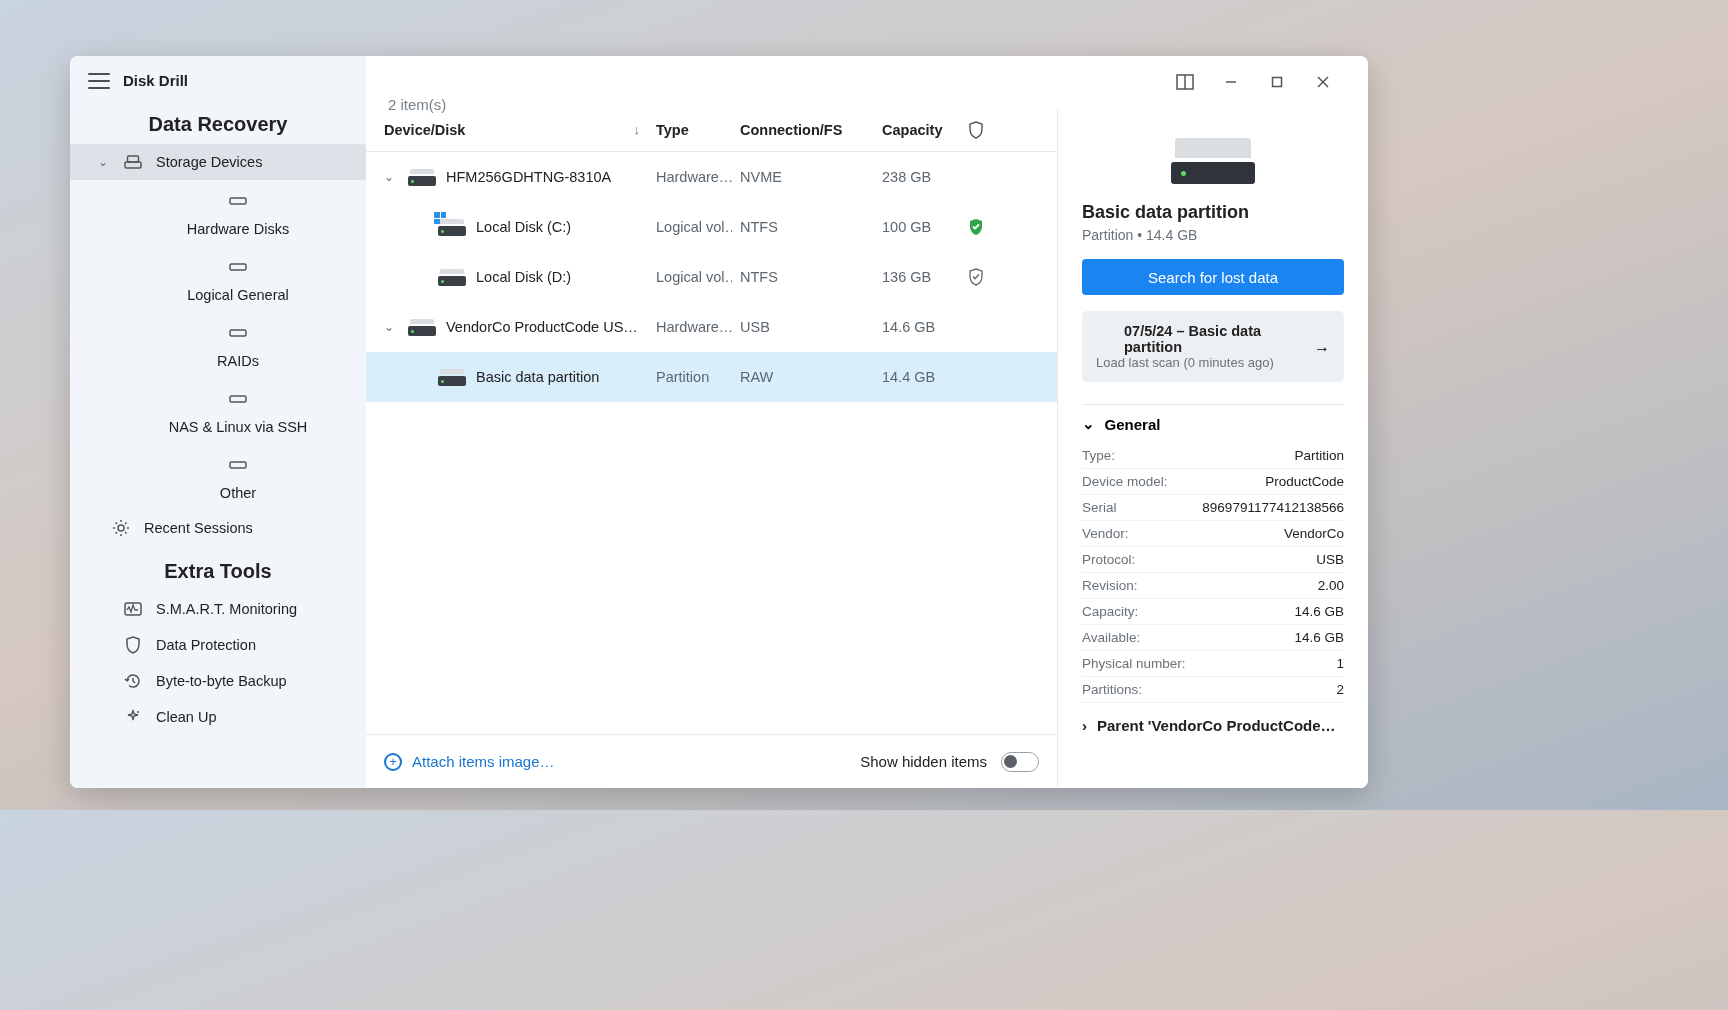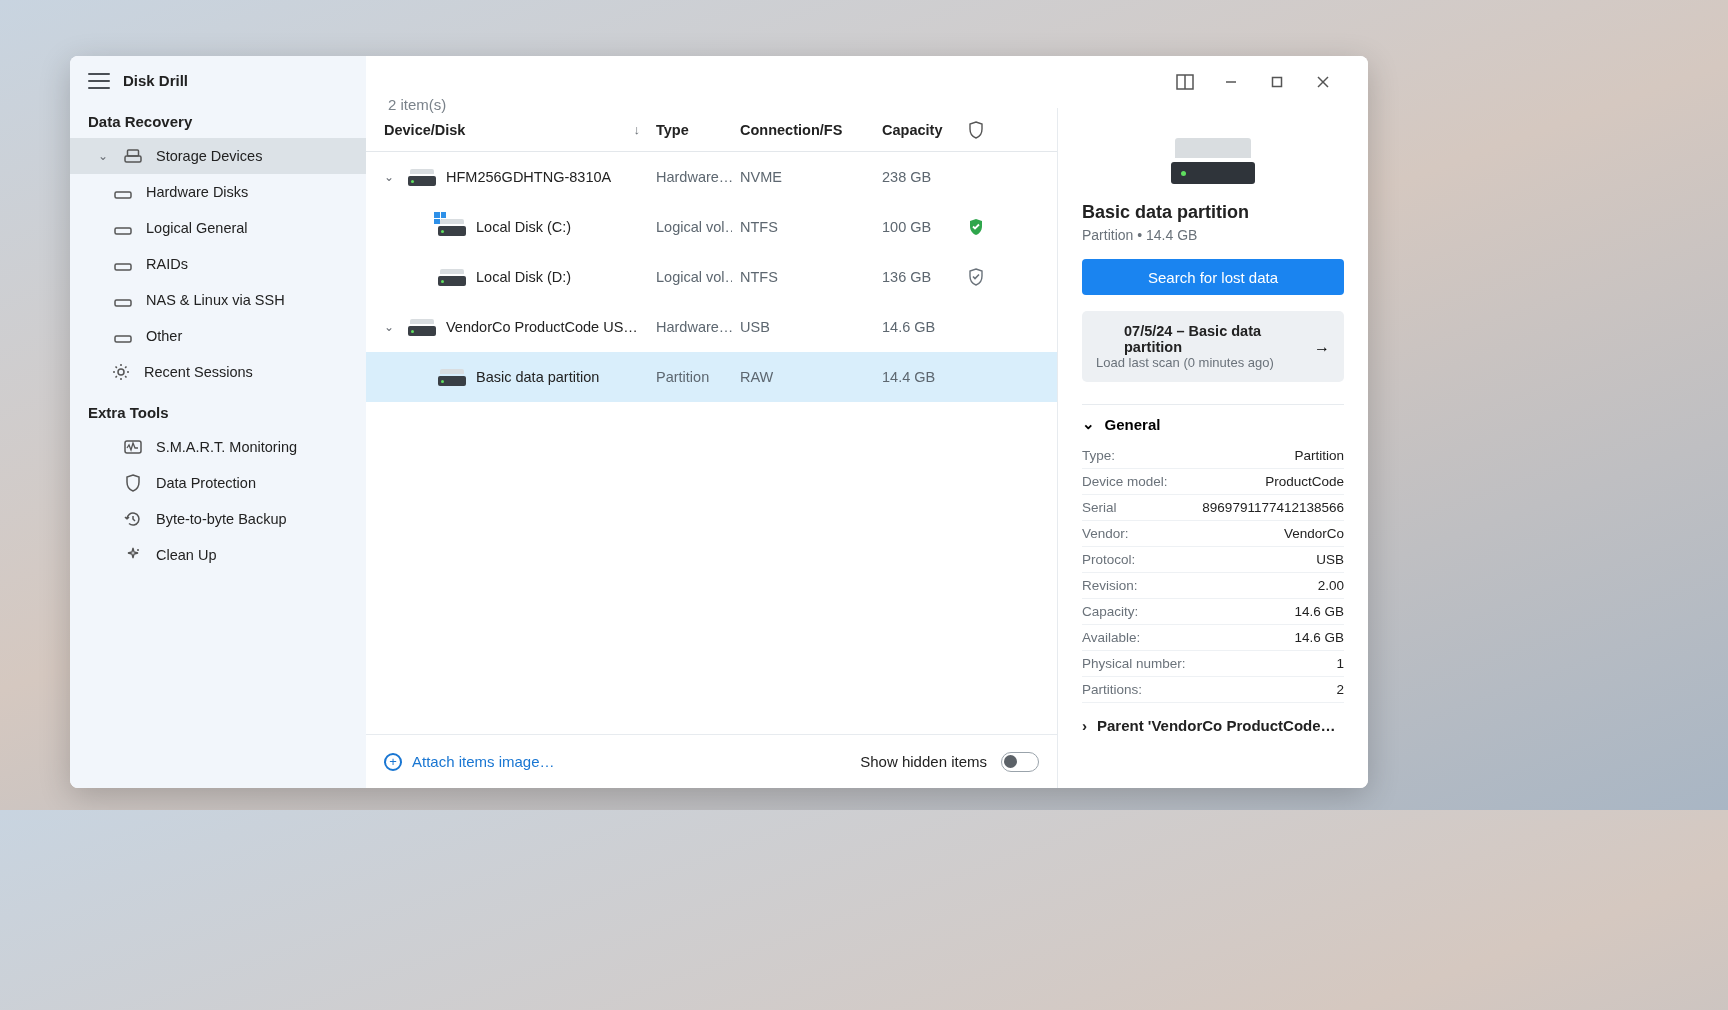--- a/index.html
+++ b/index.html
@@ -12,24 +12,24 @@
       position: absolute; left: 70px; top: 56px; width: 1298px; height: 732px;
       background: #fff; border-radius: 8px; display: flex;
       box-shadow: 0 8px 32px rgba(0,0,0,.2); overflow: hidden;
     }
     
     .sidebar { width: 296px; background: #f2f6fb; display: flex; flex-direction: column; }
     .sidebar-header { display: flex; align-items: center; padding: 16px 18px; gap: 13px; }
     .hamburger { width: 22px; height: 16px; display: flex; flex-direction: column; justify-content: space-between; cursor: pointer; }
     .hamburger span { height: 2px; background: #4a4f55; border-radius: 1px; }
     .app-title { font-size: 15px; font-weight: 600; color: #222; }
-    .section-label { padding: 8px 18px; font-size: 15px; font-weight: 600; color: #222; }
+    .section-label { padding: 8px 18px; font-size: 20px; font-weight: 600; color: #222; text-align: center; }
     .nav-item { display: flex; align-items: center; padding: 9px 18px 9px 28px; gap: 14px; cursor: pointer; font-size: 14.5px; color: #222; }
     .nav-item.active { background: #dce2e7; }
-    .nav-item.child { padding-left: 44px; }
+    .nav-item.child { padding-left: 58px; flex-direction: column; }
     .nav-chev { width: 12px; font-size: 12px; color: #6a6f76; }
     .nav-icon { width: 18px; height: 18px; display: flex; align-items: center; justify-content: center; color: #555; }
     
     .main { flex: 1; display: flex; flex-direction: column; background: #fff; position: relative; }
     .topbar { display: flex; align-items: center; height: 52px; padding: 0 22px; }
     .topbar .count { color: #7a828a; font-size: 15px; margin-top: 44px; }
     .topbar .spacer { flex: 1; }
     .topbar .win-btn { width: 46px; height: 32px; display: flex; align-items: center; justify-content: center; cursor: pointer; color: #555; }
     .content { flex:1; display:flex; }
     .center { flex:1; display:flex; flex-direction:column; border-right: 1px solid #e7ebef; }

